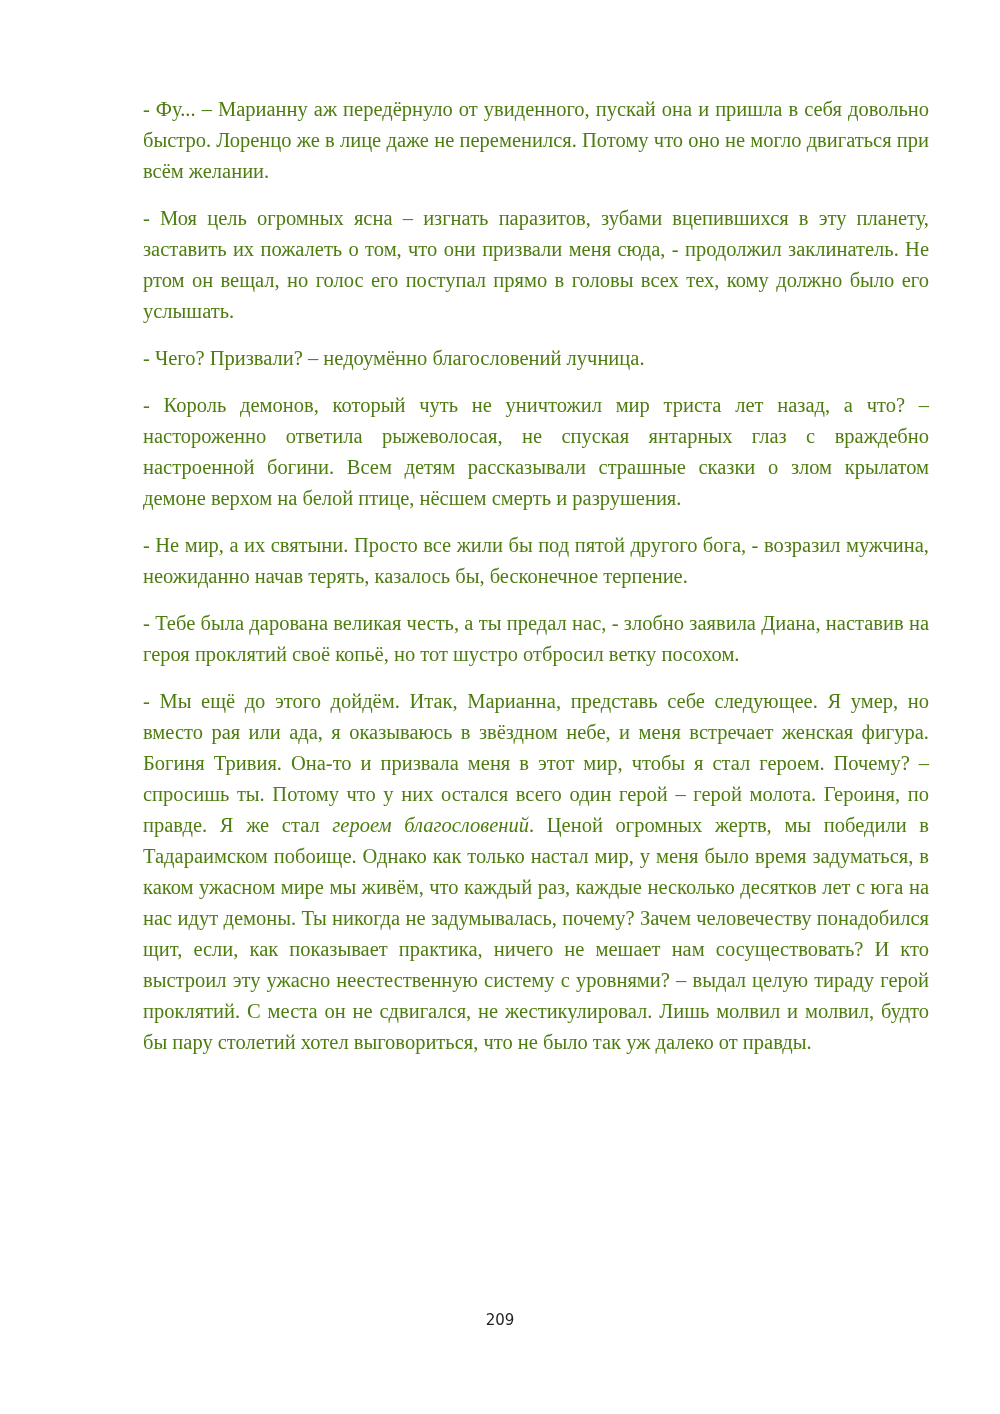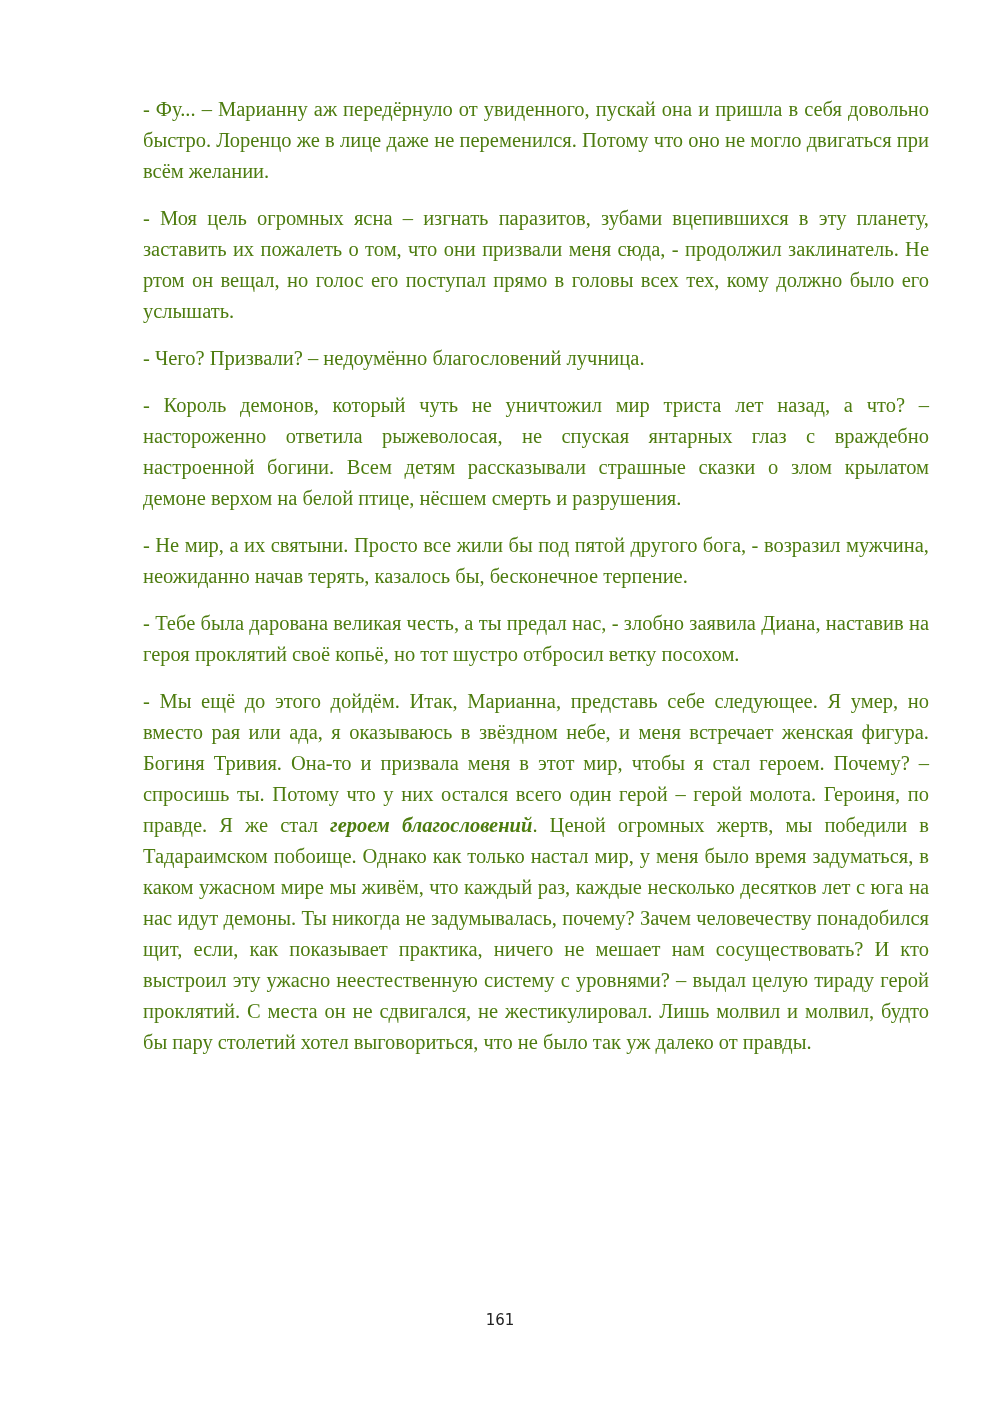--- a/index.html
+++ b/index.html
@@ -9,21 +9,21 @@
     left: 143px;
     top: 94px;
     width: 786px;
     font-family: "Liberation Serif", "DejaVu Serif", serif;
     font-size: 20.5px;
     line-height: 31px;
     color: #4d7c0f;
     text-align: justify;
   }
   .para { margin: 0 0 16px 0; }
-  .para b i, .emph { font-weight: bold; font-style: italic; }
+  .para b i, .emph { font-weight: normal; font-style: italic; }
   .page-number {
     position: absolute;
     left: 0; right: 0;
     top: 1311px;
     text-align: center;
     font-family: "DejaVu Sans", "Liberation Sans", sans-serif;
     font-size: 15px;
     color: #222;
   }
 </style>
@@ -35,13 +35,13 @@
   <p class="para">- Моя цель огромных ясна – изгнать паразитов, зубами вцепившихся в эту планету, заставить их пожалеть о том, что они призвали меня сюда, - продолжил заклинатель. Не ртом он вещал, но голос его поступал прямо в головы всех тех, кому должно было его услышать.</p>
   <p class="para">- Чего? Призвали? – недоумённо благословений лучница.</p>
   <p class="para">- Король демонов, который чуть не уничтожил мир триста лет назад, а что? – настороженно ответила рыжеволосая, не спуская янтарных глаз с враждебно настроенной богини. Всем детям рассказывали страшные сказки о злом крылатом демоне верхом на белой птице, нёсшем смерть и разрушения.</p>
   <p class="para">- Не мир, а их святыни. Просто все жили бы под пятой другого бога, - возразил мужчина, неожиданно начав терять, казалось бы, бесконечное терпение.</p>
   <p class="para">- Тебе была дарована великая честь, а ты предал нас, - злобно заявила Диана, наставив на героя проклятий своё копьё, но тот шустро отбросил ветку посохом.</p>
   <p class="para">
     <span>- Мы ещё до этого дойдём. Итак, Марианна, представь себе следующее. Я умер, но вместо рая или ада, я оказываюсь в звёздном небе, и меня встречает женская фигура. Богиня Тривия. Она-то и призвала меня в этот мир, чтобы я стал героем. Почему? – спросишь ты. Потому что у них остался всего один герой – герой молота. Героиня, по правде. Я же стал </span><span class="emph">героем благословений</span><span>. Ценой огромных жертв, мы победили в Тадараимском побоище. Однако как только настал мир, у меня было время задуматься, в каком ужасном мире мы живём, что каждый раз, каждые несколько десятков лет с юга на нас идут демоны. Ты никогда не задумывалась, почему? Зачем человечеству понадобился щит, если, как показывает практика, ничего не мешает нам сосуществовать? И кто выстроил эту ужасно неестественную систему с уровнями? – выдал целую тираду герой проклятий. С места он не сдвигался, не жестикулировал. Лишь молвил и молвил, будто бы пару столетий хотел выговориться, что не было так уж далеко от правды.</span>
   </p>
 </div>
 
-<div class="page-number">161</div>
+<div class="page-number">209</div>
 
 </body></html>

